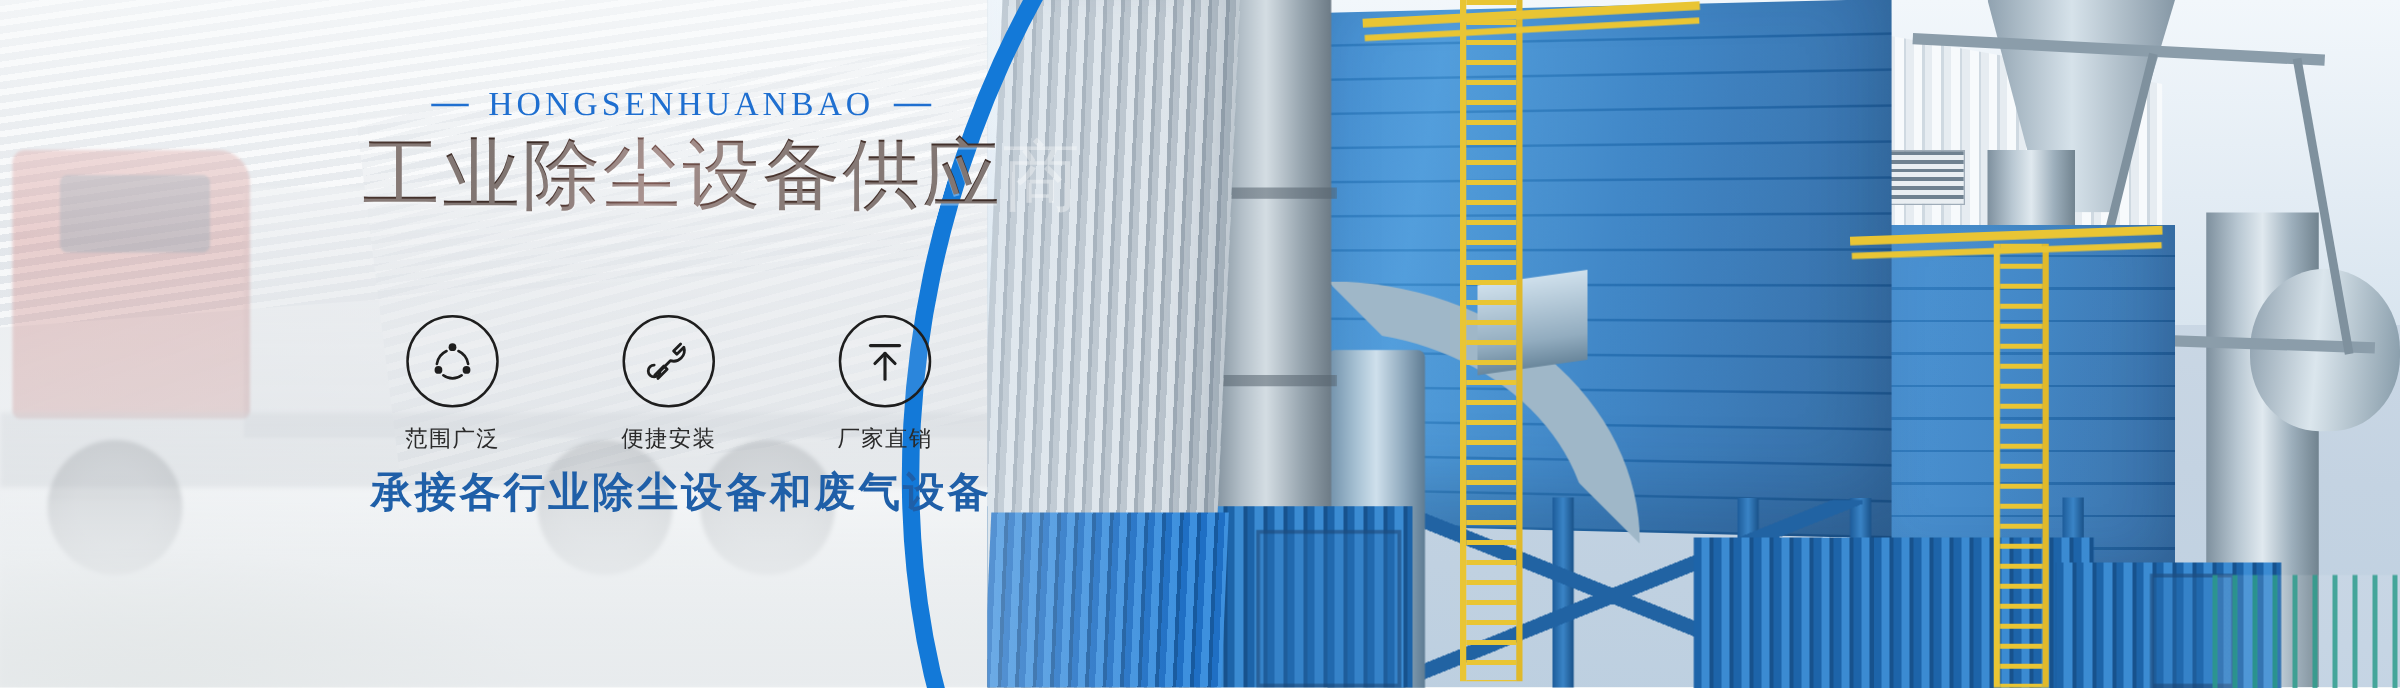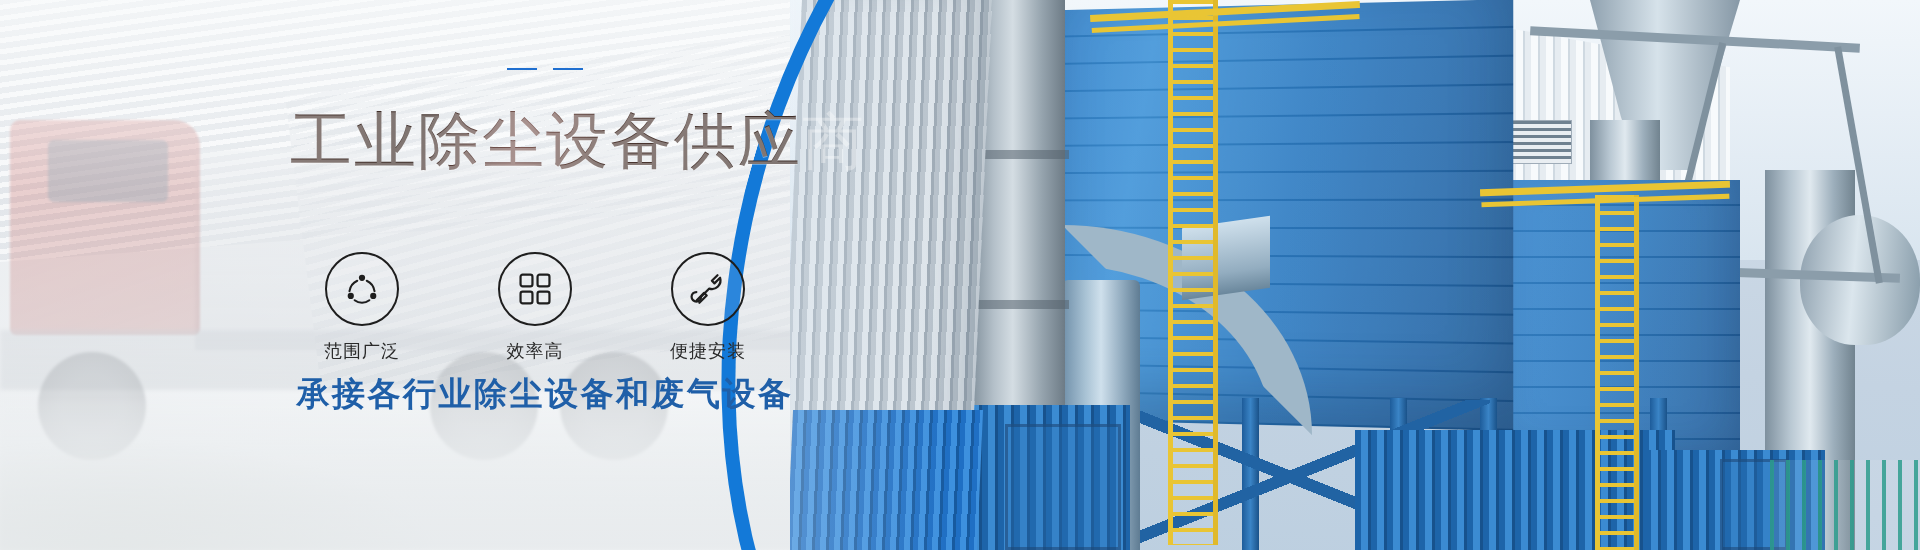--- a/index.html
+++ b/index.html
@@ -530,20 +530,21 @@
 
     <div class="photo-tint"></div>
   </div>
 
   <div class="arc"></div>
 
   <div class="content">
 
     <div class="eyebrow">
       <span class="dash"></span>
+      <span>HONGSENHUANBAO</span>
       <span class="dash"></span>
     </div>
 
     <div class="headline">工业除尘设备供应商</div>
 
 
     <div class="features">
 
       <div class="feature">
         <div class="circle">
@@ -552,42 +553,41 @@
             <circle cx="9" cy="30" r="3.6" fill="#1e1e1e" stroke="none"></circle>
             <circle cx="35" cy="30" r="3.6" fill="#1e1e1e" stroke="none"></circle>
             <path d="M16.5 12.5 A16 16 0 0 0 7.5 24.5"></path>
             <path d="M27.5 12.5 A16 16 0 0 1 36.5 24.5"></path>
             <path d="M13.5 35 A14 14 0 0 0 30.5 35"></path>
           </svg>
         </div>
         <div class="flabel">范围广泛</div>
       </div>
 
-      <div class="feature">
-        <div class="circle">
-          <svg width="34" height="34" viewBox="0 0 40 40" fill="none" stroke="#1e1e1e" stroke-width="2.6">
-            <rect x="3" y="3" width="14" height="14" rx="2.5"></rect>
-            <rect x="23" y="3" width="14" height="14" rx="2.5"></rect>
-            <rect x="3" y="23" width="14" height="14" rx="2.5"></rect>
-            <rect x="23" y="23" width="14" height="14" rx="2.5"></rect>
-          </svg>
-        </div>
-        <div class="flabel">效率高</div>
-      </div>
 
       <div class="feature">
         <div class="circle">
           <svg width="38" height="38" viewBox="0 0 44 44" fill="none" stroke="#1e1e1e" stroke-width="2.6" stroke-linecap="round" stroke-linejoin="round">
             <path d="M33 6 L26.5 12.5 L29.5 15.5 L36 9 A10 10 0 0 1 23.5 21.5 L14 31 A5.5 5.5 0 1 1 8.5 25.5"></path>
             <path d="M12 38 L20.5 29.5 L17.5 26.5 L9 35"></path>
           </svg>
         </div>
         <div class="flabel">便捷安装</div>
       </div>
 
+      <div class="feature">
+        <div class="circle">
+          <svg width="34" height="36" viewBox="0 0 38 40" fill="none" stroke="#1e1e1e" stroke-width="2.8" stroke-linecap="round" stroke-linejoin="round">
+            <line x1="6" y1="6" x2="32" y2="6"></line>
+            <line x1="19" y1="36" x2="19" y2="13"></line>
+            <polyline points="10,22 19,13 28,22"></polyline>
+          </svg>
+        </div>
+        <div class="flabel">厂家直销</div>
+      </div>
 
     </div>
 
     <div class="tagline">承接各行业除尘设备和废气设备</div>
 
   </div>
 
 </div>
 
 </body></html>

